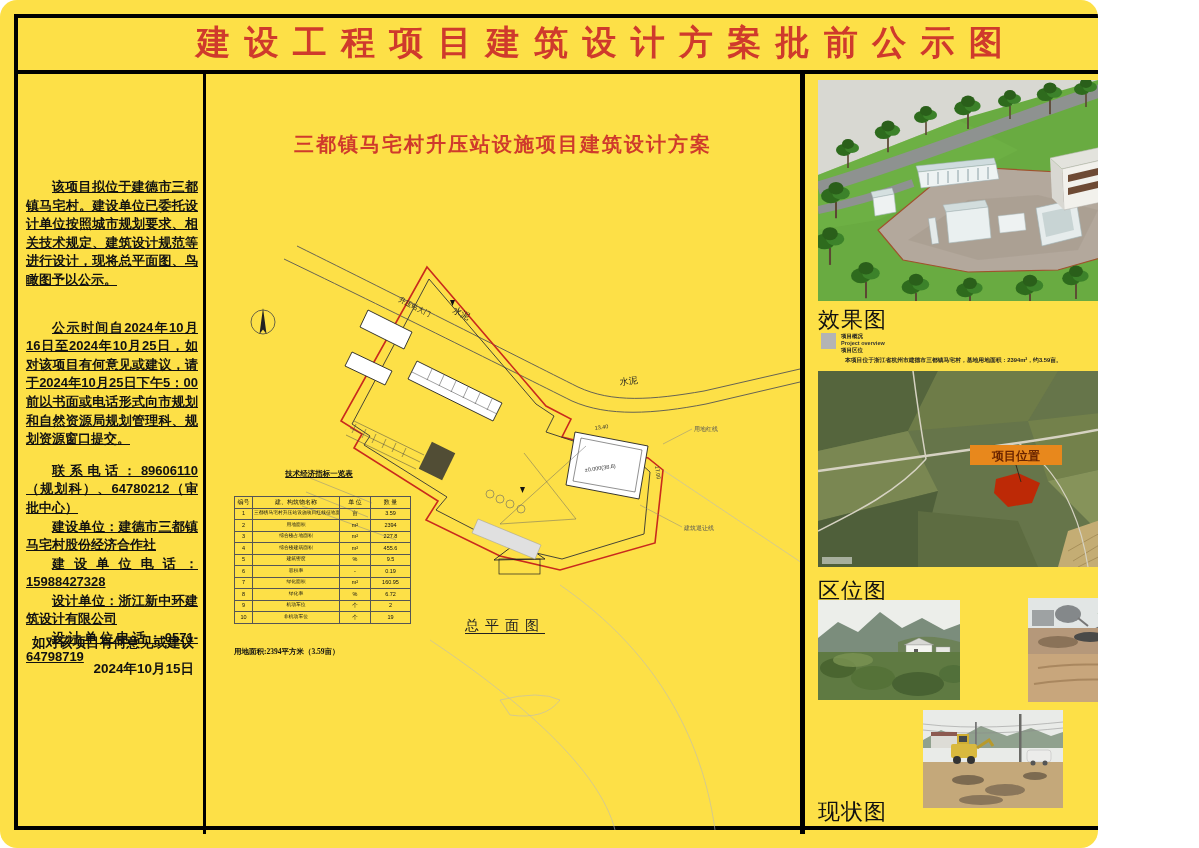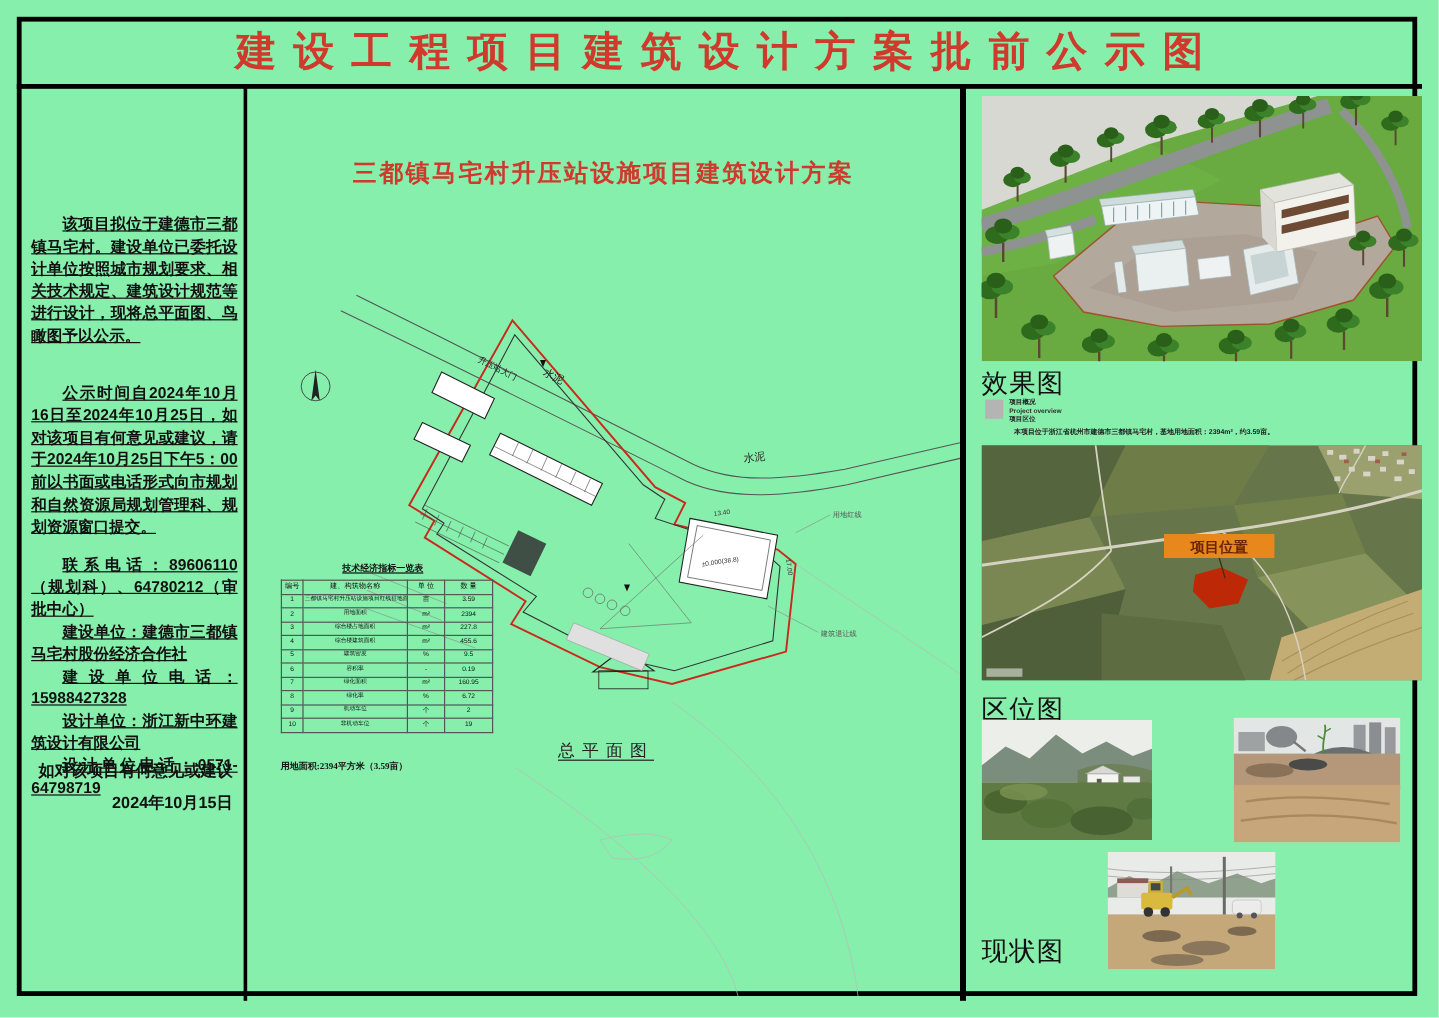--- a/index.html
+++ b/index.html
@@ -1,33 +1,33 @@
 <!DOCTYPE html>
 <html><head>
 <meta charset="utf-8">
 <style>
   html,body{margin:0;padding:0;background:#fff;}
-  .page{position:relative;width:1199px;height:848px;background:#86efac;overflow:hidden;
-        font-family:"Liberation Sans","DejaVu Sans",sans-serif;color:#111;}
+  .page{position:relative;width:1098px;height:848px;background:#fde047;overflow:hidden;
+        font-family:"Liberation Sans","DejaVu Sans",sans-serif;color:#111;border-radius:17px;}
   .frame{position:absolute;left:14px;top:14px;width:1167px;height:816px;border:4px solid #000;box-sizing:border-box;}
   .h-title-line{position:absolute;left:14px;top:70px;width:1171px;height:4px;background:#000;}
   .v-left{position:absolute;left:203px;top:72px;width:3px;height:762px;background:#000;}
   .v-right{position:absolute;left:800px;top:72px;width:5px;height:762px;background:#000;}
   .title-band{position:absolute;left:18px;top:16px;width:1163px;height:54px;display:flex;align-items:center;justify-content:center;
         font-size:34px;font-weight:700;letter-spacing:0.42em;color:#cf3a2c;white-space:nowrap;text-indent:0.42em;}
   
   .left-panel{position:absolute;left:26px;top:178px;width:172px;font-size:13px;line-height:18.6px;font-weight:600;text-align:justify;text-decoration:underline;}
   .left-panel p{margin:0;text-indent:2em;}
   .left-panel .sp1{height:29px;} .left-panel .sp2{height:13px;}
   .issuer-block{position:absolute;left:22px;top:630px;width:172px;text-align:right;font-size:13.5px;font-weight:700;line-height:26px;padding-right:4px;}
   
   .plan-title{position:absolute;left:206px;top:131px;width:594px;text-align:center;font-size:20px;font-weight:700;letter-spacing:2px;color:#cf3a2c;}
   .site-plan{position:absolute;left:206px;top:75px;width:594px;height:756px;}
   .indicator-block{position:absolute;left:234px;top:469px;width:170px;}
-  .tbl-title{text-align:center;font-size:7.5px;font-weight:700;text-decoration:underline;font-family:"Liberation Serif","DejaVu Serif",serif;margin-bottom:4px;}
+  .tbl-title{text-align:center;font-size:7.5px;font-weight:700;text-decoration:underline;font-family:"Liberation Serif","DejaVu Serif",serif;margin-bottom:17px;}
   table.ind{border-collapse:collapse;width:170px;table-layout:fixed;}
   table.ind th,table.ind td{border:0.5px solid #555;height:10.5px;padding:0 1px;font-weight:400;
         font-size:5.5px;text-align:center;overflow:hidden;white-space:nowrap;line-height:1;}
   table.ind th{font-size:6px;}
   table.ind th:nth-child(1),table.ind td:nth-child(1){width:15px;}
   table.ind th:nth-child(2),table.ind td:nth-child(2){width:84px;}
   table.ind th:nth-child(3),table.ind td:nth-child(3){width:28px;}
   table.ind th:nth-child(4),table.ind td:nth-child(4){width:37px;}
   table.ind td:nth-child(2){font-size:4.8px;}
   .area-note{margin-top:23px;font-size:7.5px;font-weight:700;font-family:"Liberation Serif","DejaVu Serif",serif;}
@@ -379,14 +379,14 @@
     <rect x="104" y="40" width="24" height="12" rx="3" fill="#ececea" stroke="#aaa" stroke-width="0.4"></rect>
     <circle cx="110" cy="53" r="2.5" fill="#555"></circle>
       <circle cx="122" cy="53" r="2.5" fill="#555"></circle>
     <rect x="34" y="24" width="12" height="12" fill="#cfae34"></rect>
     <rect x="36" y="26" width="8" height="6" fill="#44484a"></rect>
     <rect x="28" y="34" width="26" height="14" rx="2" fill="#d9b93e"></rect>
     <path d="M54,38 L66,30 L70,36" stroke="#b89a2c" stroke-width="3" fill="none"></path>
     <circle cx="34" cy="50" r="4" fill="#333"></circle>
       <circle cx="48" cy="50" r="4" fill="#333"></circle>
   </svg>
-  <div class="r-label" style="left:818px;top:778px;">现状图</div>
+  <div class="r-label" style="left:818px;top:797px;">现状图</div>
 </div>
 
 </body></html>

